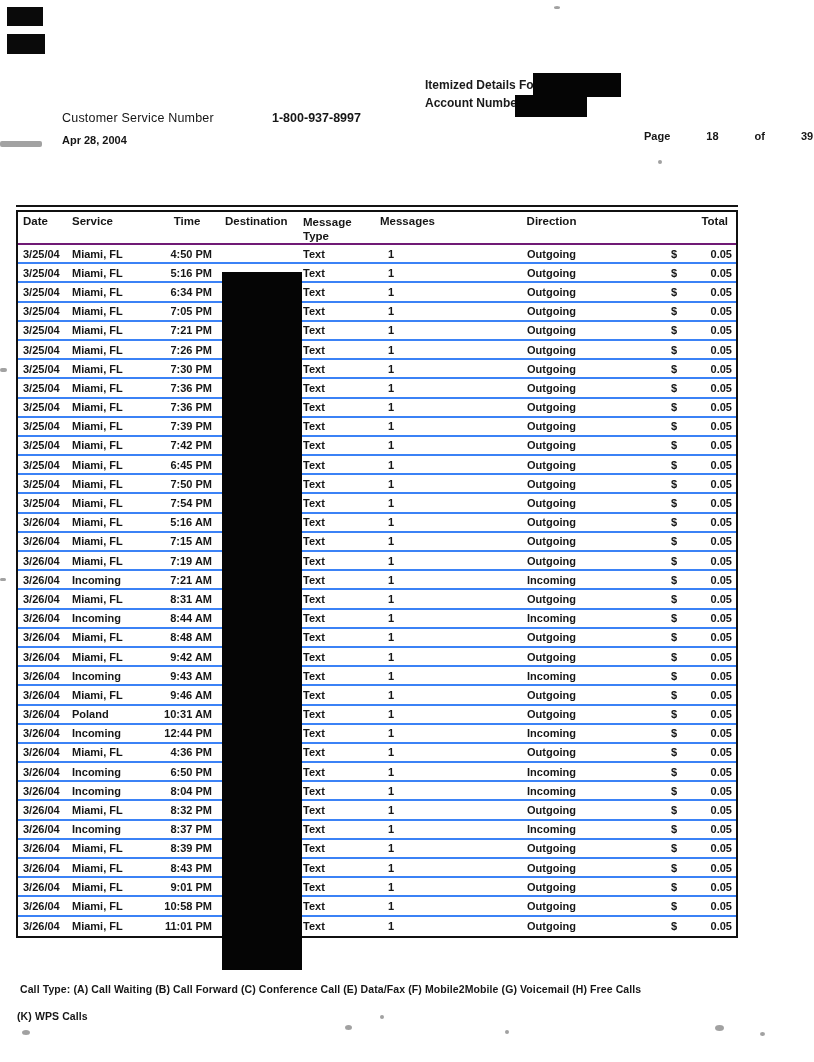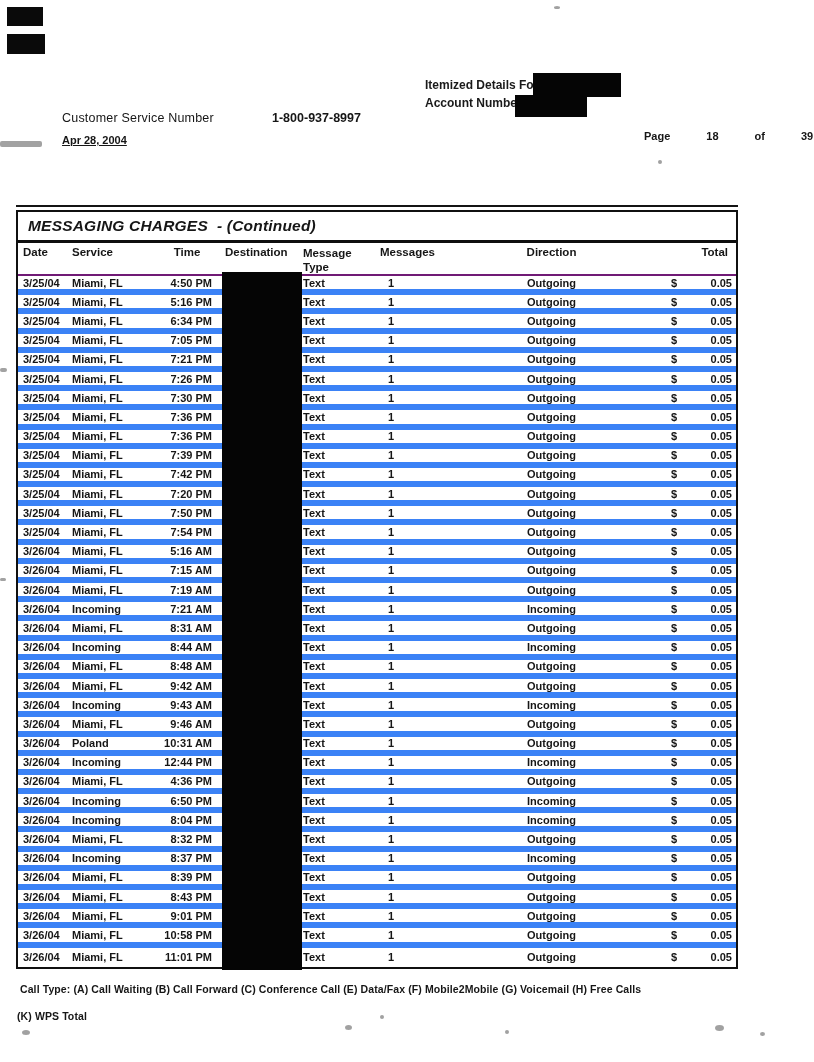--- a/index.html
+++ b/index.html
@@ -5,31 +5,31 @@
   * { margin:0; padding:0; box-sizing:border-box; }
   html,body { width:814px; height:1062px; background:#fff; overflow:hidden; }
   body { position:relative; font-family:"Liberation Sans", sans-serif; color:#161616; }
   .abs { position:absolute; }
 
   
   .hdr-label { font-size:12px; font-weight:600; color:#1a1a1a; }
   .redaction { background:#050505; position:absolute; }
   .cs-label { font-size:12.5px; font-weight:400; letter-spacing:.2px; }
   .cs-number { font-size:12.5px; font-weight:700; }
-  .stmt-date { font-size:11px; font-weight:600;text-decoration:underline; }
+  .stmt-date { font-size:11px; font-weight:600; }
   .page-line { font-size:11px; font-weight:600; display:flex; gap:14px; }
 
   
   .table-topline { position:absolute; left:16px; top:205px; width:722px; height:2px; background:#141414; }
   .msg-table { position:absolute; left:16px; top:210px; width:722px; border:2px solid #101010; background:#fff; }
   .title-row { height:31px; border-bottom:3px solid #0e0e0e; display:flex; align-items:center; padding-left:10px; }
   .title-row span { font-size:15.5px; font-weight:700; font-style:italic; white-space:pre; letter-spacing:.2px; }
   .head-row { display:flex; height:33px; border-bottom:2px solid #701a75; font-size:11.5px; font-weight:700; align-items:flex-start; padding-top:3px; }
   .rows { display:block; }
-  .row { display:flex; height:19.2px; border-bottom:6px solid #3b82f6; align-items:center; font-size:11px; font-weight:700; }
+  .row { display:flex; height:19.2px; border-bottom:2px solid #3b82f6; align-items:center; font-size:11px; font-weight:700; }
   .row:last-child { border-bottom:none; }
 
   
   .c-date        { width:48px;  padding-left:5px; }
   .c-service     { width:92px;  padding-left:6px; }
   .c-time        { width:58px;  text-align:right; padding-right:4px; }
   .c-dest        { width:82px;  padding-left:9px; }
   .c-msgtype     { width:70px;  padding-left:5px; }
   .c-messages    { width:87px;  padding-left:20px; }
   .c-direction   { width:193px; text-align:center; }
@@ -66,23 +66,20 @@
 
 <div class="abs page-line" style="left:644px; top:130px;gap:36px;">
   <span>Page</span>
   <span>18</span>
   <span>of</span>
   <span>39</span>
 </div>
 
 <div class="table-topline"></div>
 <div class="msg-table">
-  <div class="title-row">
-    <span>MESSAGING CHARGES  - (Continued)</span>
-  </div>
   <div class="head-row">
     <div class="c-date">Date</div>
     <div class="c-service">Service</div>
     <div class="c-time">Time</div>
     <div class="c-dest">Destination</div>
     <div class="c-msgtype">Message Type</div>
     <div class="c-messages">Messages</div>
     <div class="c-direction">Direction</div>
     <div class="c-total">Total</div>
   </div>
@@ -226,21 +223,21 @@
         <div class="c-messages">1</div>
         <div class="c-direction">Outgoing</div>
         <div class="c-total">
           <span>$</span>
           <span>0.05</span>
         </div>
       </div>
       <div class="row">
         <div class="c-date">3/25/04</div>
         <div class="c-service">Miami, FL</div>
-        <div class="c-time">7:20 PM</div>
+        <div class="c-time">6:45 PM</div>
         <div class="c-dest"></div>
         <div class="c-msgtype">Text</div>
         <div class="c-messages">1</div>
         <div class="c-direction">Outgoing</div>
         <div class="c-total">
           <span>$</span>
           <span>0.05</span>
         </div>
       </div>
       <div class="row">
@@ -553,21 +550,21 @@
         <div class="c-total">
           <span>$</span>
           <span>0.05</span>
         </div>
       </div>
     </div>
   <div class="dest-bar"></div>
 </div>
 
 <div class="abs legend" style="left:20px; top:983px;">Call Type: (A) Call Waiting (B) Call Forward (C) Conference Call (E) Data/Fax (F) Mobile2Mobile (G) Voicemail (H) Free Calls</div>
-<div class="abs legend" style="left:17px; top:1010px;">(K) WPS Total</div>
+<div class="abs legend" style="left:17px; top:1010px;">(K) WPS Calls</div>
 
 <div class="smudge" style="left:0; top:141px; width:42px; height:6px;"></div>
 <div class="smudge" style="left:0; top:368px; width:7px; height:4px;"></div>
 <div class="smudge" style="left:0; top:578px; width:6px; height:3px;"></div>
 <div class="speck" style="left:554px; top:6px; width:6px; height:3px;"></div>
 <div class="speck" style="left:658px; top:160px; width:4px; height:4px;"></div>
 <div class="speck" style="left:345px; top:1025px; width:7px; height:5px;"></div>
 <div class="speck" style="left:380px; top:1015px; width:4px; height:4px;"></div>
 <div class="speck" style="left:22px; top:1030px; width:8px; height:5px;"></div>
 <div class="speck" style="left:715px; top:1025px; width:9px; height:6px;"></div>

